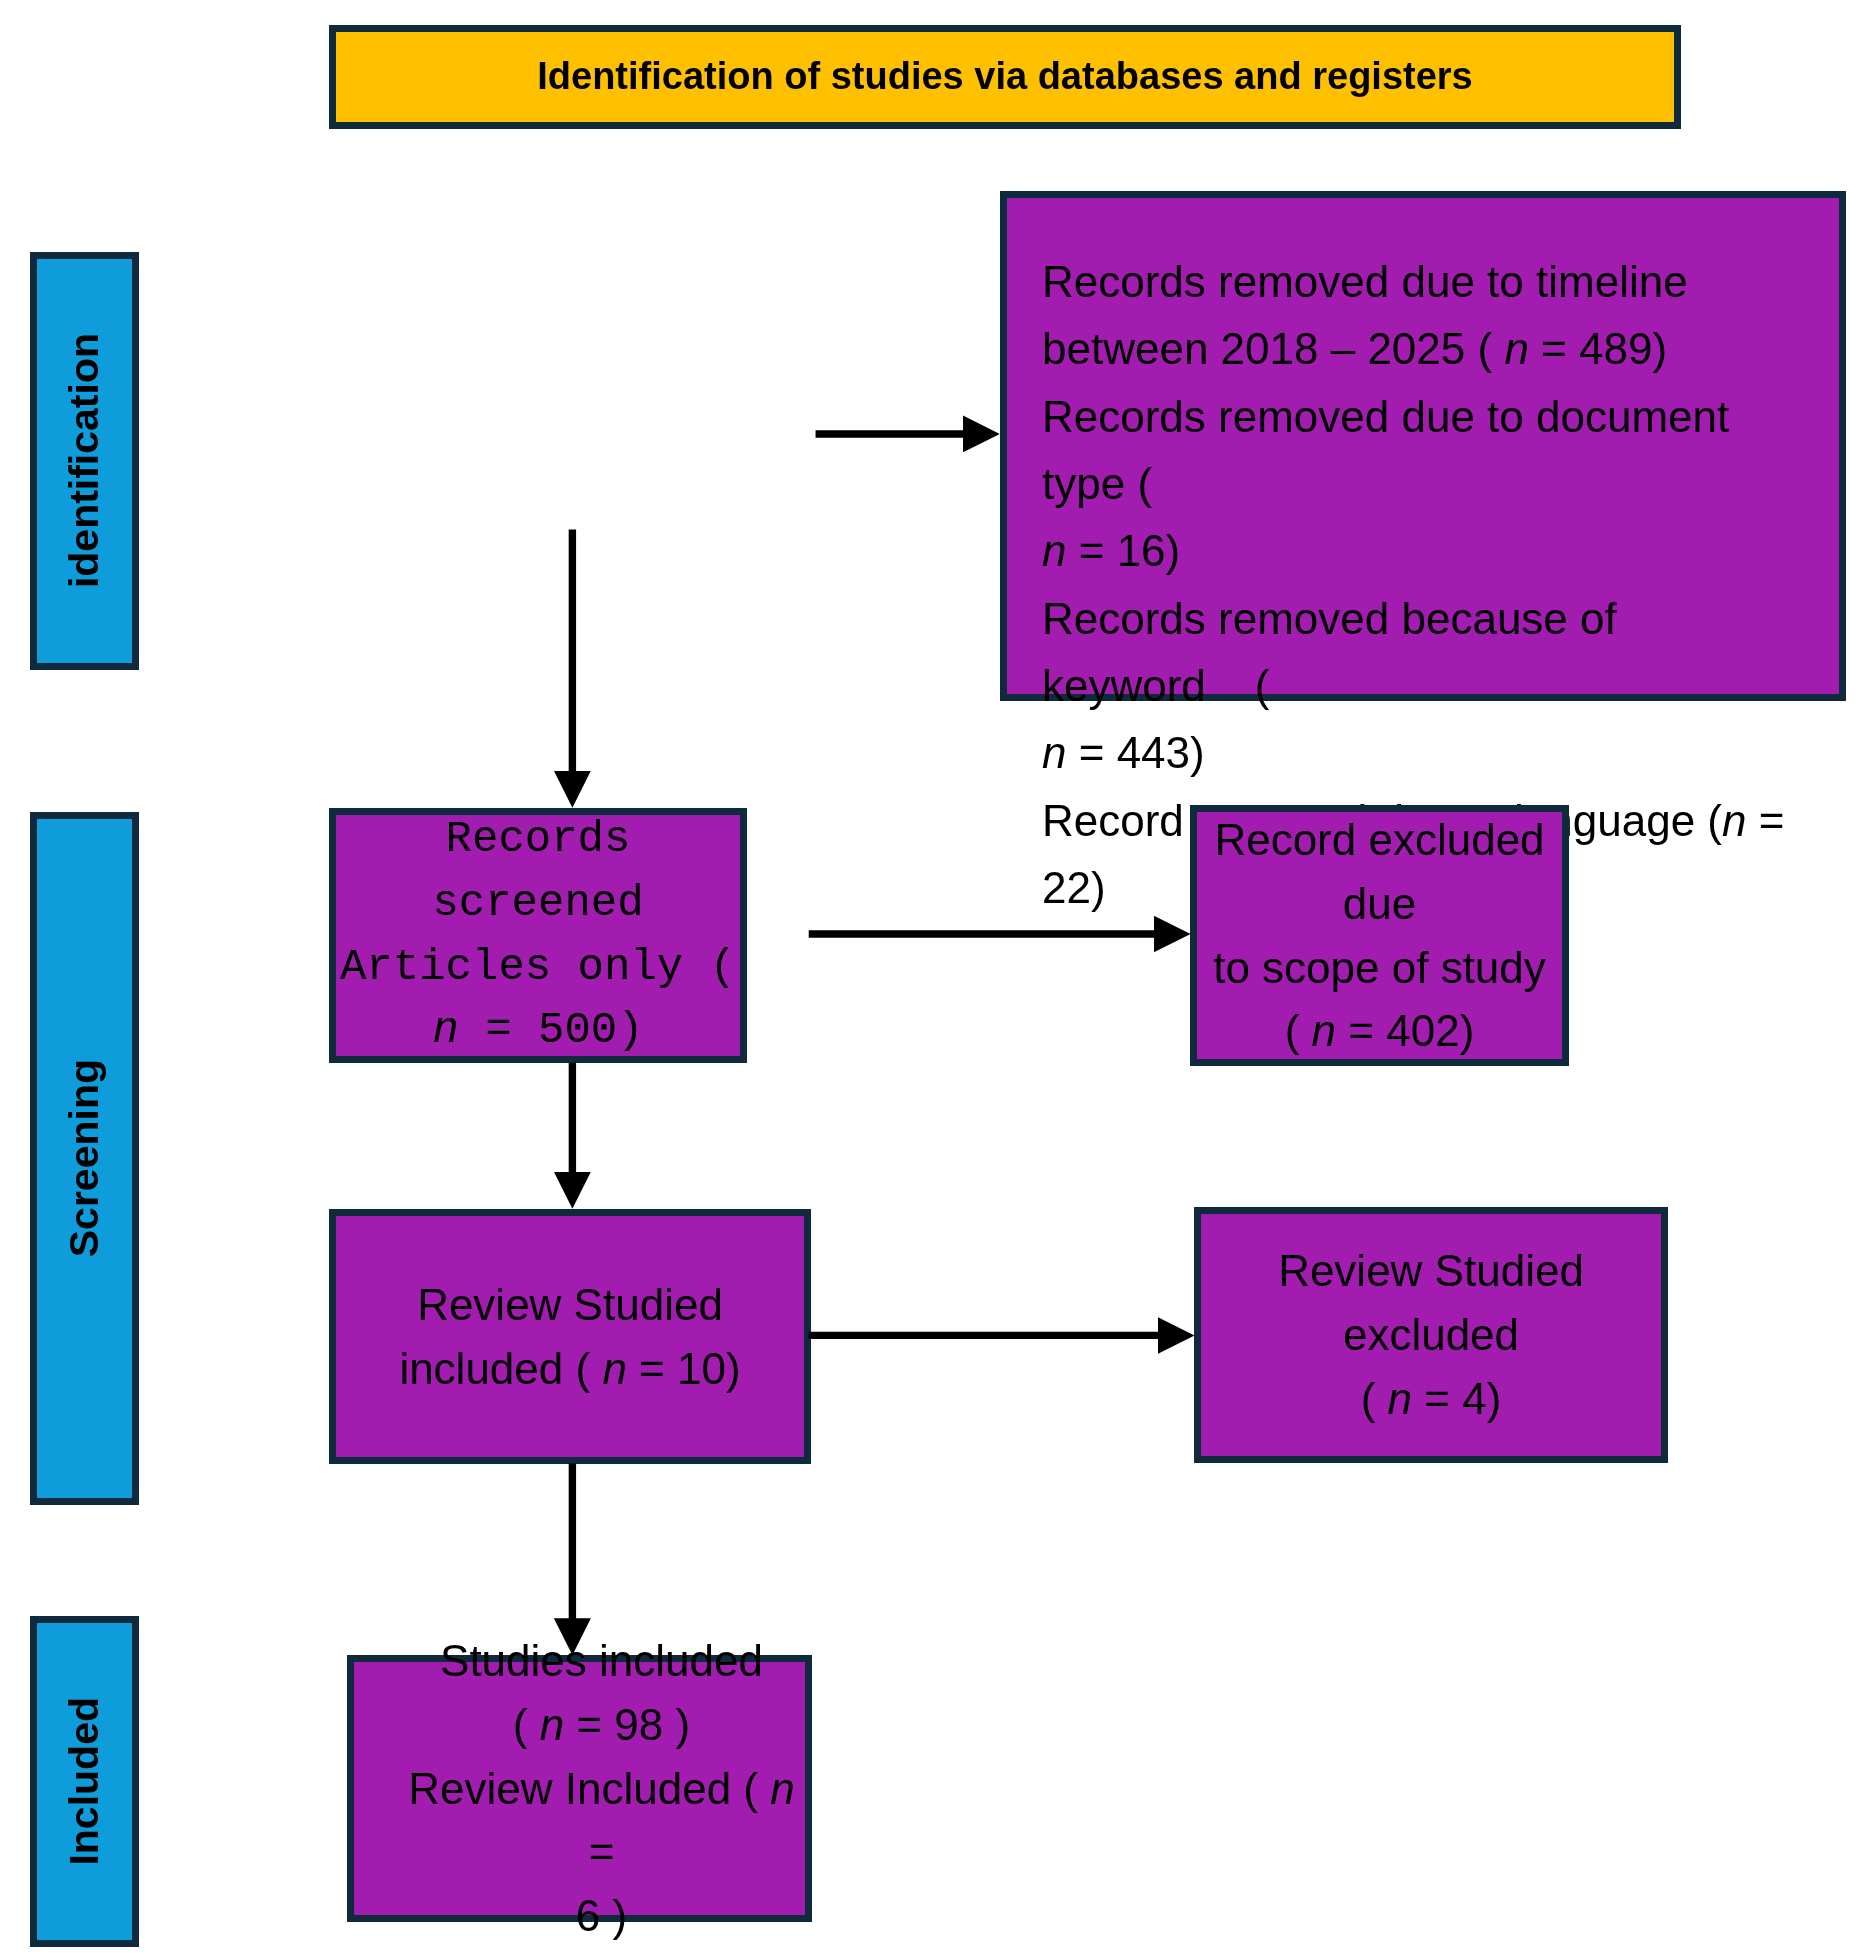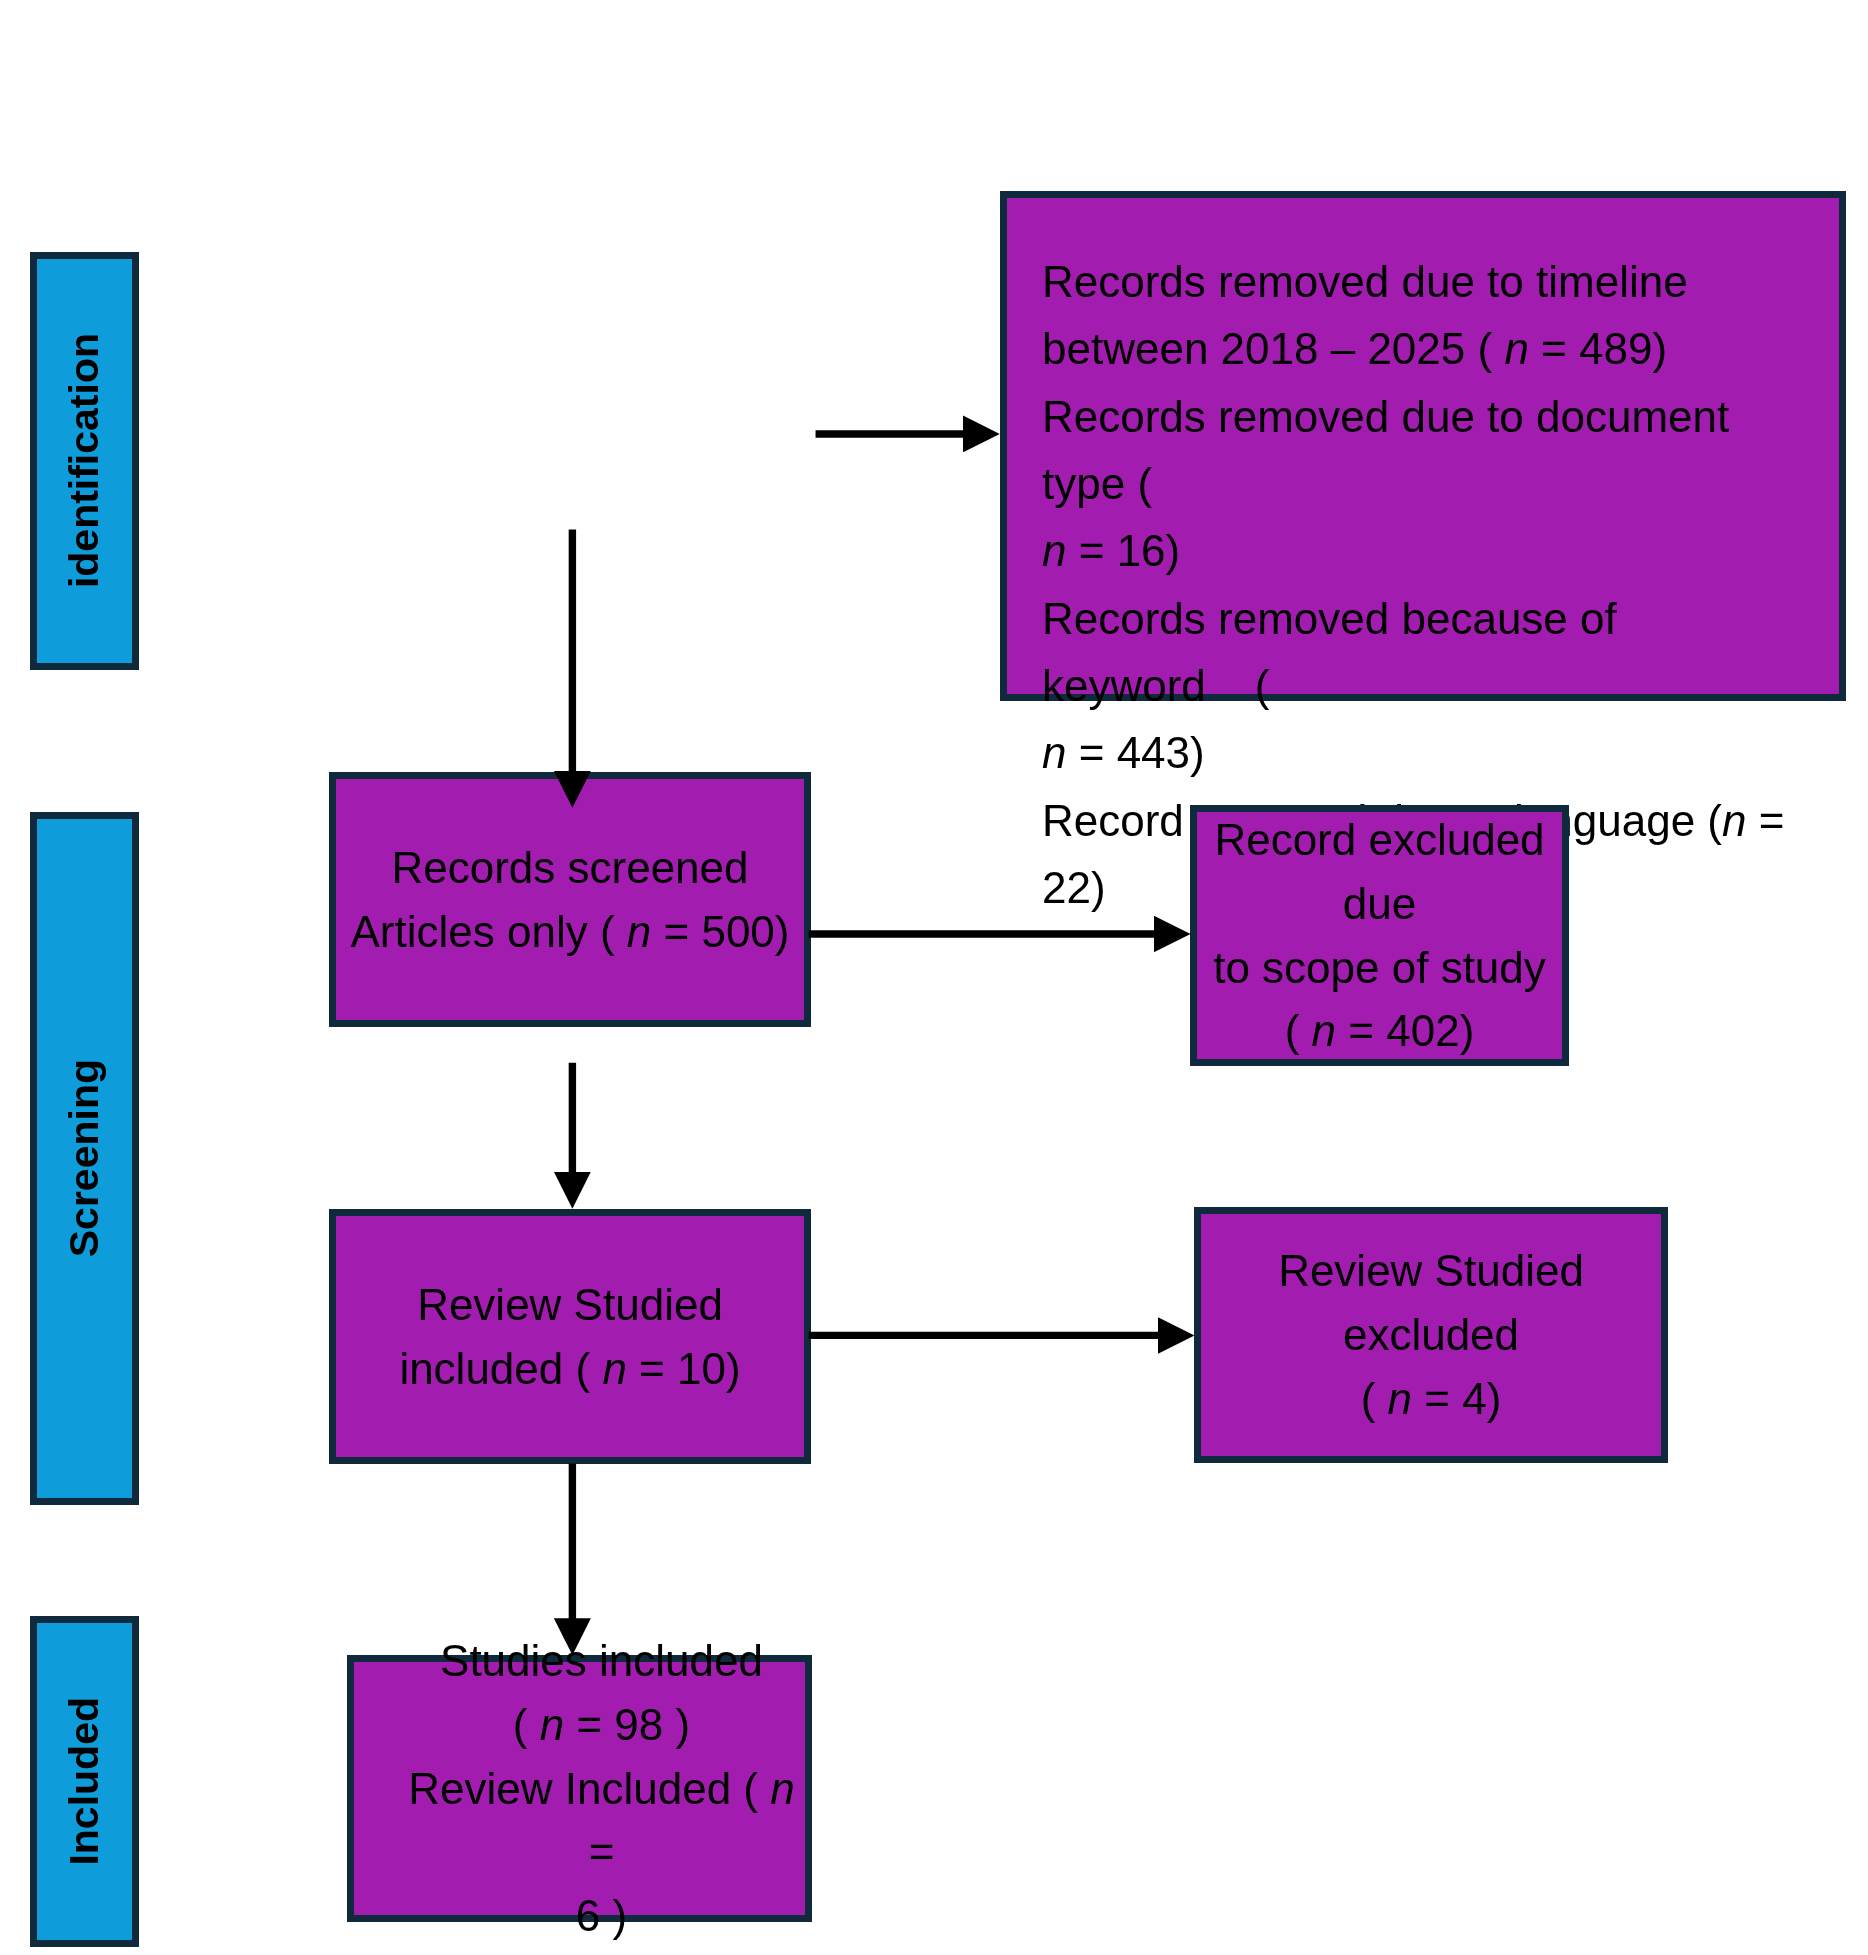--- a/index.html
+++ b/index.html
@@ -44,35 +44,38 @@
     font-size:44px;line-height:1.45;
   }
   #box-scopus{left:329px;top:345px;width:486px;height:183px;line-height:1.4;}
   #box-reasons{
     left:1000px;top:191px;width:846px;height:510px;
     align-items:flex-start;justify-content:flex-start;
     text-align:left;
     padding:50px 28.5px 0 35px;
     line-height:1.53;
   }
-  #box-screened{left:329px;top:772px;width:482px;height:255px;}
+  #box-screened{left:329px;top:808px;width:418px;height:255px;font-family:Liberation Mono, monospace;}
   #box-scope-excluded{left:1190px;top:805px;width:379px;height:261px;}
   #box-review-included{left:329px;top:1209px;width:482px;height:255px;}
   #box-review-excluded{left:1194px;top:1207px;width:474px;height:256px;}
   #box-studies{left:347px;top:1655px;width:465px;height:267px;padding-left:44px;}
   .arrows{position:absolute;left:0;top:0;width:1868px;height:1955px;pointer-events:none;}
   .arrow{stroke:var(--arrow,#000);stroke-width:13;fill:none;}
   .arrowhead-path{fill:var(--arrow,#000);}
   i{font-style:italic;}
 </style>
 </head>
 <body>
 
 <div class="canvas">
 
+  <div class="banner">
+    <span>Identification of studies via databases and registers</span>
+  </div>
 
   <div class="phase" id="phase-identification">
     <span class="vtext">identification</span>
   </div>
   <div class="phase" id="phase-screening">
     <span class="vtext">Screening</span>
   </div>
   <div class="phase" id="phase-included">
     <span class="vtext">Included</span>
   </div>

